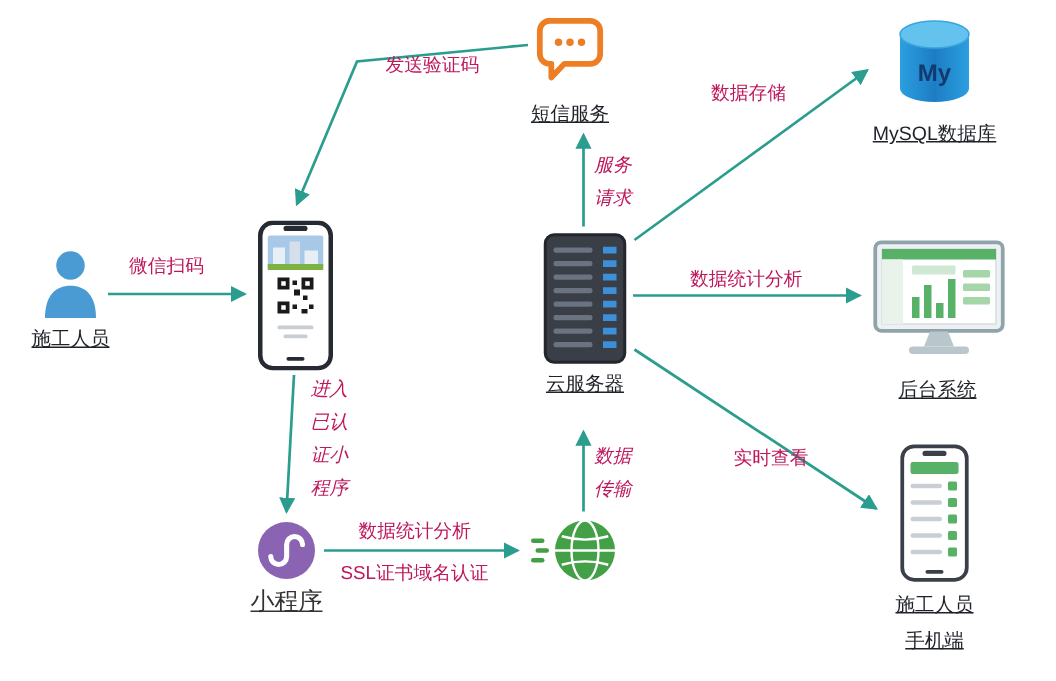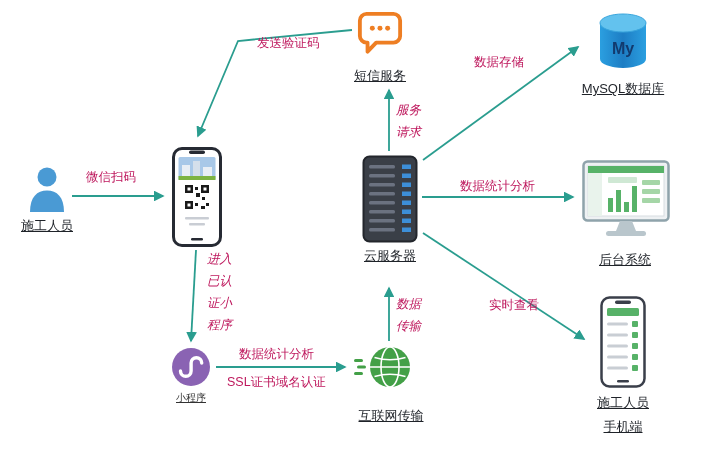--- a/index.html
+++ b/index.html
@@ -4,21 +4,21 @@
 <style>
   * { margin:0; padding:0; box-sizing:border-box; }
   html,body { background:#ffffff; }
   body { font-family:"Liberation Sans","DejaVu Sans",sans-serif; }
   .canvas { position:relative; width:704px; height:454px; background:#ffffff; overflow:hidden; }
   .edges { position:absolute; left:0; top:0; }
   .edges path.connector { stroke:#2a9d8f; stroke-width:1.8; fill:none; marker-end:url(#arrowhead); }
   .node { position:absolute; line-height:0;text-align:center; }
   .label { position:absolute; white-space:nowrap; }
   .node-label { color:#1f2329; font-size:13px; text-align:center;text-decoration:underline; }
-  .small-label { font-size:10px; color:#333333; }
+  .small-label { font-size:16px; color:#333333; }
   .edge-label { color:#be185d; font-size:12.5px; }
   .vlabel span { display:block; line-height:22px;font-style:italic; }
   svg text { font-family:"Liberation Sans","DejaVu Sans",sans-serif; }
 </style>
 </head>
 <body>
 
 <div class="canvas">
 
   <svg class="edges" width="704" height="454" viewBox="0 0 704 454">
@@ -108,21 +108,20 @@
       </g>
       <circle cx="36" cy="23" r="20" fill="#43a047"></circle>
       <g stroke="#ffffff" stroke-width="1.6" fill="none">
         <ellipse cx="36" cy="23" rx="9" ry="20"></ellipse>
         <line x1="16" y1="23" x2="56" y2="23"></line>
         <path d="M20.5 13.5 Q36 18 51.5 13.5"></path>
         <path d="M20.5 32.5 Q36 28 51.5 32.5"></path>
       </g>
     </svg>
   </div>
-  <div class="label node-label" style="left:351px;top:407px;width:80px">互联网传输</div>
 
   <div class="node" style="left:362px;top:155px">
     <svg width="56" height="88" viewBox="0 0 56 88">
       <rect x="1.5" y="1.5" width="53" height="85" rx="6" fill="#3a3f47" stroke="#23262c" stroke-width="2"></rect>
       <g fill="#6b7280">
         <rect x="7" y="10" width="26" height="3.5" rx="1.5"></rect>
         <rect x="7" y="19" width="26" height="3.5" rx="1.5"></rect>
         <rect x="7" y="28" width="26" height="3.5" rx="1.5"></rect>
         <rect x="7" y="37" width="26" height="3.5" rx="1.5"></rect>
         <rect x="7" y="46" width="26" height="3.5" rx="1.5"></rect>

